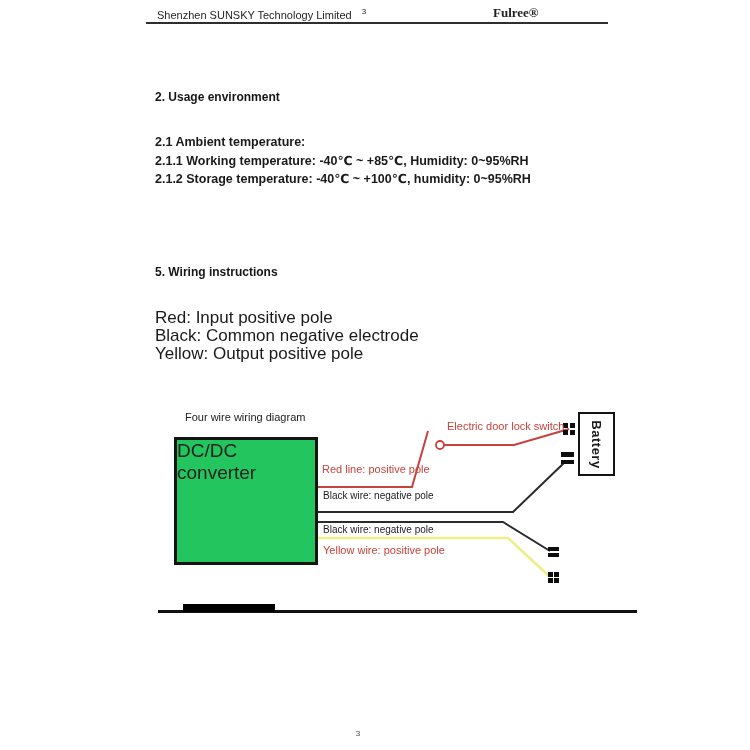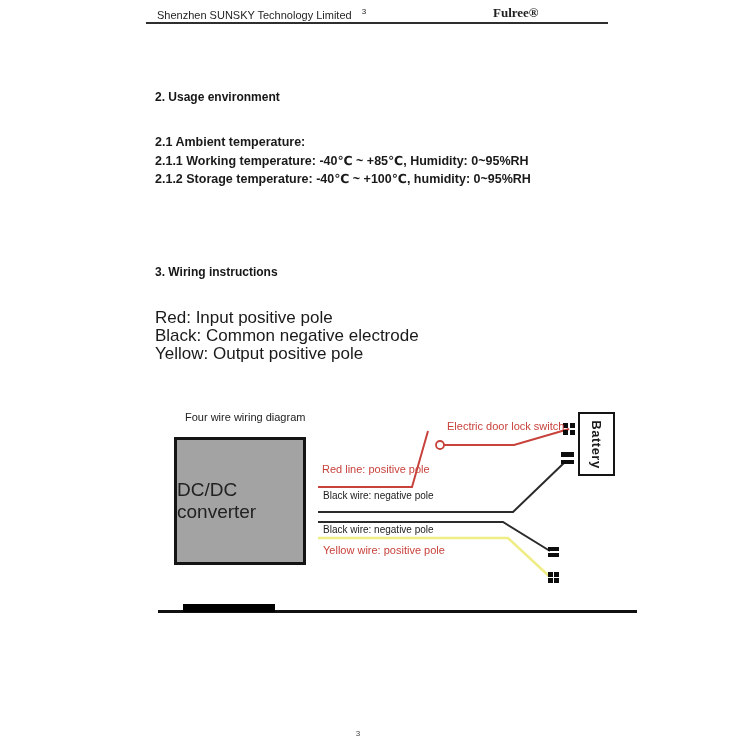--- a/index.html
+++ b/index.html
@@ -22,23 +22,23 @@
   .h-big { font-size:12px; font-weight:bold; color:#161616; white-space:nowrap; }
   .sec2-title { left:155px; top:90px; }
   .sec3-title { left:155px; top:265px; }
   .body-bold  { left:155px; top:133px; font-size:12.5px; font-weight:bold; line-height:18.5px; white-space:nowrap; }
   .body-reg   { left:155px; top:309px; font-size:17px; line-height:18px; white-space:nowrap; }
 
   
   .diagram-caption { left:185px; top:411px; font-size:11px; color:#222; white-space:nowrap; }
 
   .converter {
-    left:174px; top:437px; width:132px; height:128px; box-sizing:border-box;
-    border:3px solid #141414; display:flex; align-items:center; justify-content:center;
-    font-size:19px; color:#222; background:#a3a3a3;
+    left:174px; top:437px; width:144px; height:128px; box-sizing:border-box;
+    border:3px solid #141414; display:flex; justify-content:center;
+    font-size:19px; color:#222; background:#22c55e;
   }
   .battery {
     left:578px; top:412px; width:37px; height:64px; box-sizing:border-box;
     border:2.5px solid #141414; display:flex; align-items:center; justify-content:center;
     background:#fff;
   }
   .battery span { transform:rotate(90deg); white-space:nowrap; font-size:13px; font-weight:bold; letter-spacing:0.5px; }
 
   .loadbox {
     left:558px; top:514px; width:72px; height:95px; box-sizing:border-box;
@@ -88,21 +88,21 @@
   <div class="abs hdr-brand">Fulree®</div>
   <div class="abs hdr-rule"></div>
 
   <div class="abs h-big sec2-title">2. Usage environment</div>
   <div class="abs body-bold">
     <div>2.1 Ambient temperature:</div>
     <div>2.1.1 Working temperature: -40℃ ~ +85℃, Humidity: 0~95%RH</div>
     <div>2.1.2 Storage temperature: -40℃ ~ +100℃, humidity: 0~95%RH</div>
   </div>
 
-  <div class="abs h-big sec3-title">3. Wiring instructions</div>
+  <div class="abs h-big sec3-title">5. Wiring instructions</div>
   <div class="abs body-reg">
     <div>Red: Input positive pole</div>
     <div>Black: Common negative electrode</div>
     <div>Yellow: Output positive pole</div>
   </div>
 
   <div class="abs diagram-caption">Four wire wiring diagram</div>
 
   <svg class="abs wires" viewBox="0 0 750 750">
     <path class="wire-red" d="M318 487 H412 L428 431"></path>

